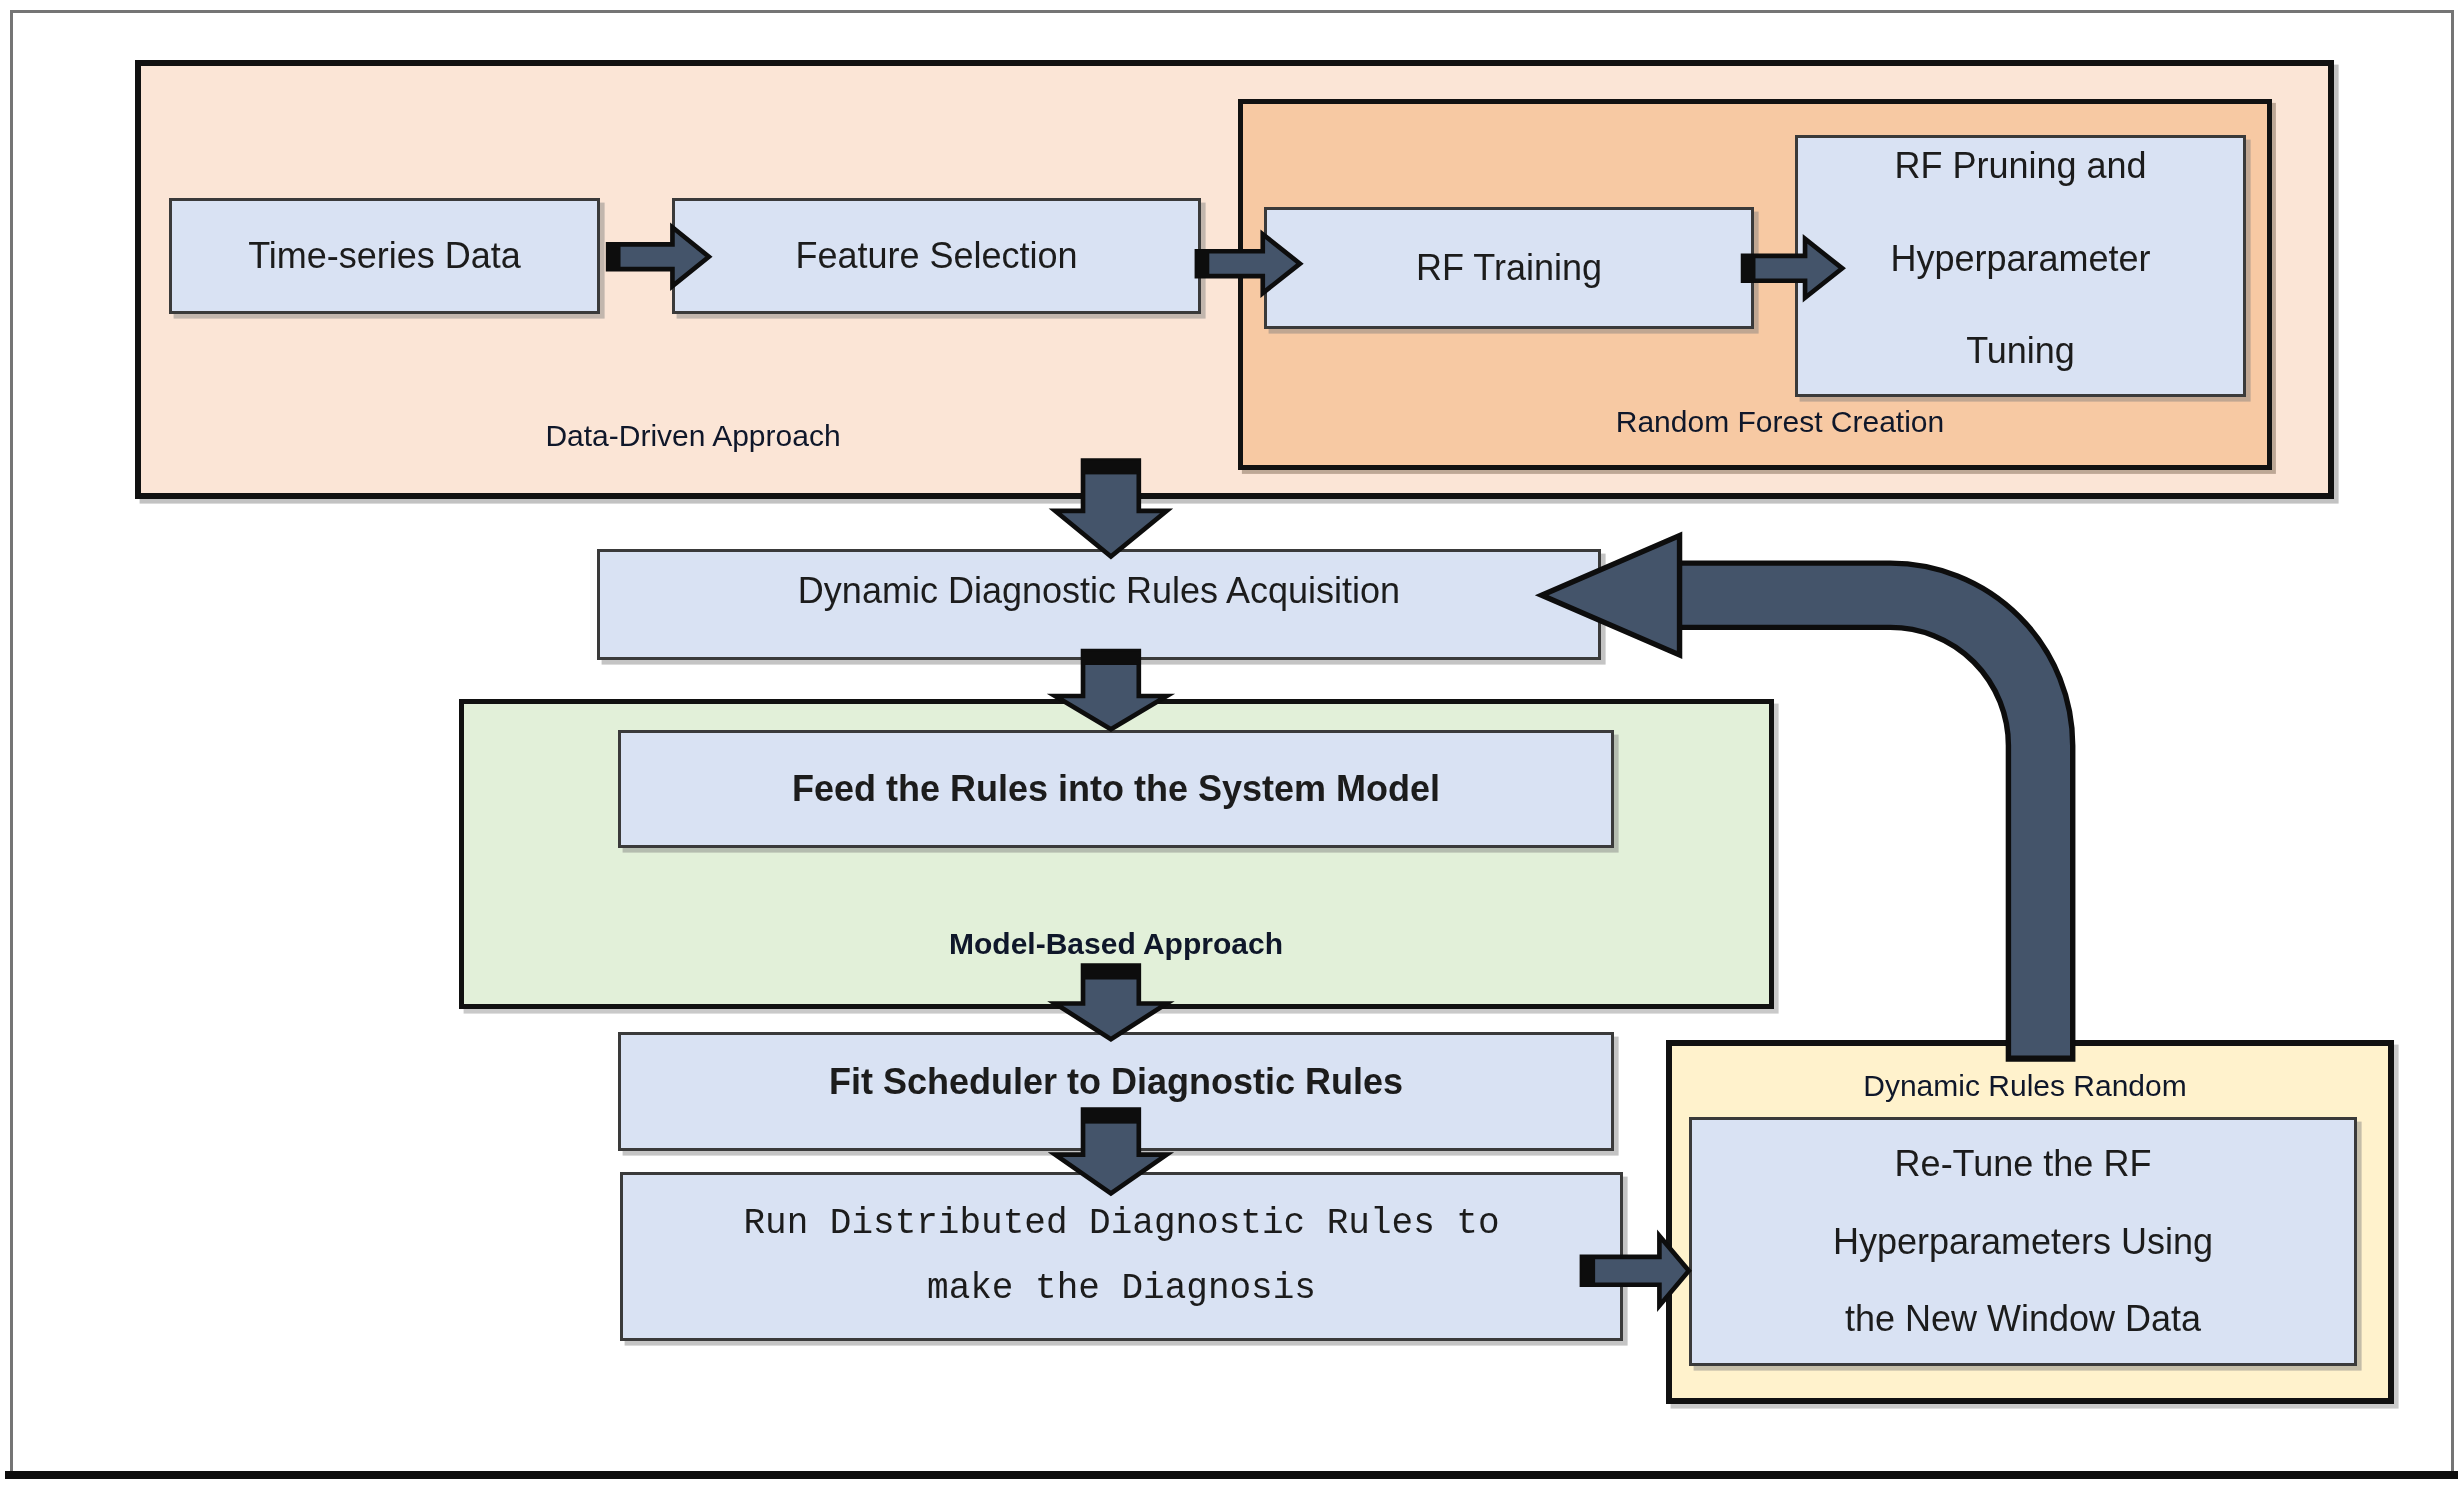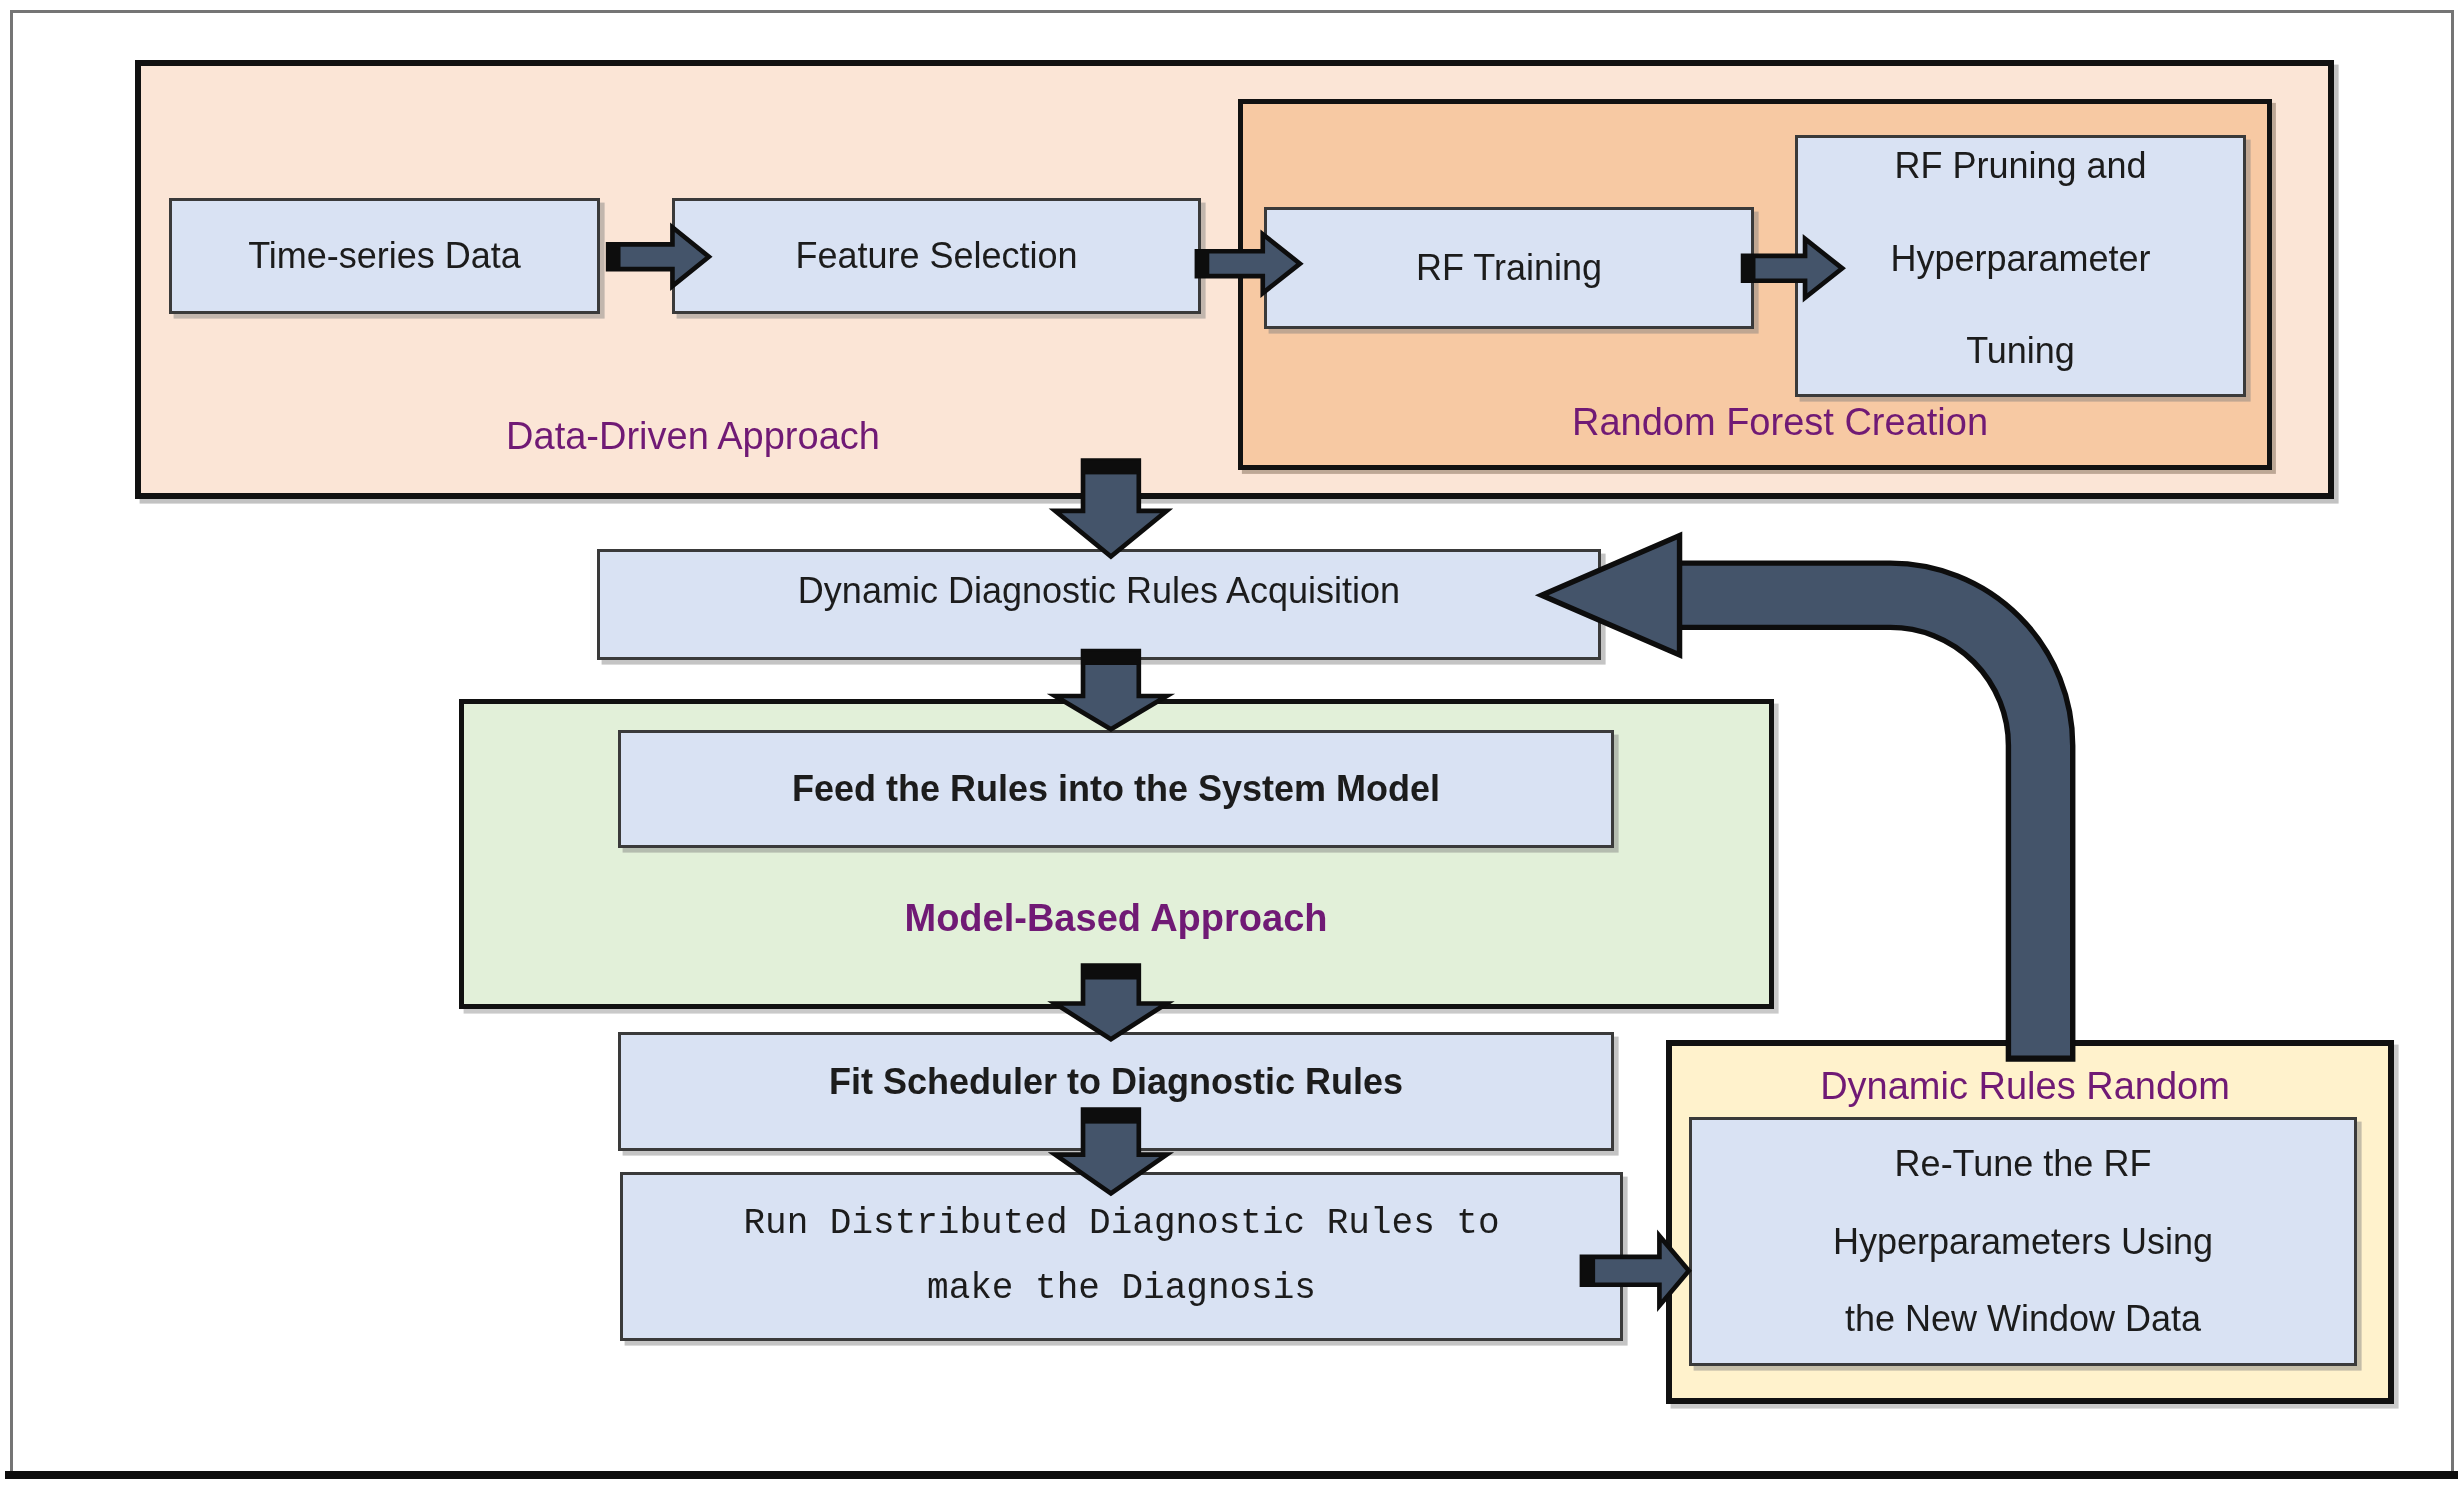--- a/index.html
+++ b/index.html
@@ -20,21 +20,21 @@
   .grp.green  { background:#E2F0D9; border:5.4px solid #111111; box-shadow:4.6px 4.6px 0 rgba(120,120,120,0.40); }
   .grp.yellow { background:#FFF2CC; border:6.2px solid #111111; box-shadow:4.6px 4.6px 0 rgba(120,120,120,0.40); }
   .box {
     position:absolute; box-sizing:border-box; background:#D9E2F3;
     border:3.1px solid #3a3a3a; box-shadow:4.6px 4.6px 0 rgba(125,125,125,0.45);
     display:flex; flex-direction:column; align-items:center; justify-content:center;
     text-align:center; font-size:36px; line-height:1.15; white-space:nowrap;
   }
   .glabel {
     position:absolute; transform:translate(-50%,-50%);
-    font-size:38px; white-space:nowrap; color:#701a75;
+    font-size:30px; white-space:nowrap; color:#0f172a;
   }
   .svg-layer { position:absolute; left:0; top:0; width:2462px; height:1488px; pointer-events:none; }
 </style>
 </head>
 <body>
 
 <div class="canvas">
 
   <div class="frame"></div>
   <div class="bottom-bar"></div>
@@ -63,21 +63,21 @@
   </div>
 
   <div class="box" style="left:597px; top:549px; width:1004px; height:111px; padding-bottom:27px;">
     <span>Dynamic Diagnostic Rules Acquisition</span>
   </div>
 
   <div class="grp green" style="left:459px; top:699px; width:1315px; height:310px;font-weight:bold;">
     <div class="box" style="left:154px; top:25.6px; width:996px; height:118px;">
       <span>Feed the Rules into the System Model</span>
     </div>
-    <span class="glabel" style="left:652px; top:214px;">Model-Based Approach</span>
+    <span class="glabel" style="left:652px; top:240px;">Model-Based Approach</span>
   </div>
 
   <div class="box" style="left:618px; top:1032px; width:996px; height:119px; padding-bottom:19.4px;font-weight:bold;">
     <span>Fit Scheduler to Diagnostic Rules</span>
   </div>
 
   <div class="box" style="left:620px; top:1172px; width:1003px; height:169px; line-height:1.8;font-family:Liberation Mono, monospace;">
     <span>Run Distributed Diagnostic Rules to</span>
     <span>make the Diagnosis</span>
   </div>

